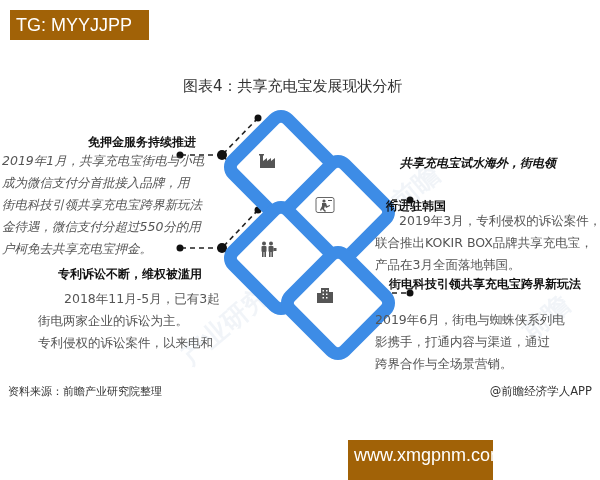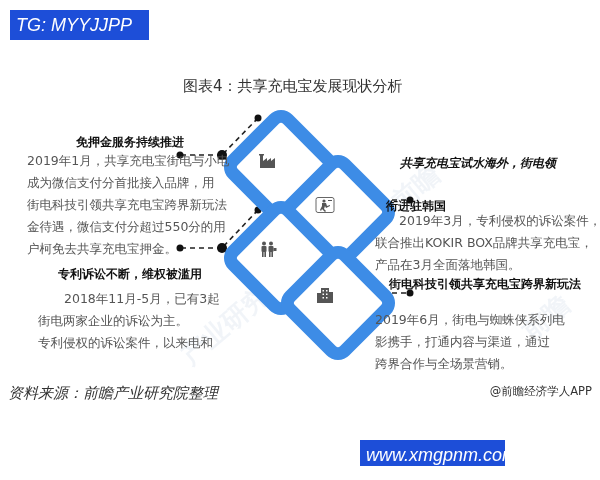--- a/index.html
+++ b/index.html
@@ -1,24 +1,24 @@
 <!DOCTYPE html>
 <html><head>
   <meta charset="utf-8">
   <style>
     html, body { margin:0; padding:0; }
     body { width:600px; height:480px; background:#ffffff; position:relative; overflow:hidden; font-family:"DejaVu Sans", sans-serif; color:#555; }
-    .tag { position:absolute; background:#1d4ed8; color:#ffffff; font-family:"Liberation Sans", sans-serif;font-style:italic; }
+    .tag { position:absolute; background:#a16207; color:#ffffff; font-family:"Liberation Sans", sans-serif; }
     .tag-top { left:10px; top:10px; width:139px; height:30px; line-height:30px; font-size:18px; padding-left:6px; box-sizing:border-box; }
-    .tag-bottom { left:360px; top:440px; width:145px; height:26px; line-height:30px; font-size:18px; padding-left:6px; box-sizing:border-box; }
+    .tag-bottom { left:348px; top:440px; width:145px; height:40px; line-height:30px; font-size:18px; padding-left:6px; box-sizing:border-box; }
     .title { position:absolute; left:183px; top:77px; font-size:15px; color:#333; white-space:nowrap; }
     .heading { position:absolute; font-size:12px; font-weight:bold; color:#111; white-space:nowrap; }
     .body { position:absolute; font-size:12.5px; line-height:22px; color:#555; }
     .body p { margin:0; white-space:nowrap; }
-    .footer-left { position:absolute; left:8px; top:384px; font-size:15px; font-style:italic; color:#333; }
+    .footer-left { position:absolute; left:8px; top:384px; font-size:11px; color:#333; }
     .footer-right { position:absolute; right:8px; top:384px; font-size:11.5px; color:#333; }
     .diagram { position:absolute; left:0; top:0; width:600px; height:480px; }
     .diamond { position:absolute; width:64px; height:64px; border:13px solid #3d8ce6; border-radius:16px; background:#ffffff; transform:rotate(45deg); box-sizing:content-box; }
     .icon { position:absolute; width:20px; height:16px; }
     .watermark { position:absolute; color:#e8eef5; font-size:26px; font-weight:bold; transform:rotate(-40deg); opacity:0.6; white-space:nowrap; }
   </style>
 </head>
 <body>
 
 <div class="tag tag-top">TG: MYYJJPP</div>
@@ -107,22 +107,22 @@
   <g fill="#fff">
       <rect x="7.5" y="3" width="1.5" height="1.5"></rect>
       <rect x="11" y="3" width="1.5" height="1.5"></rect>
       <rect x="7.5" y="6.5" width="1.5" height="1.5"></rect>
       <rect x="11" y="6.5" width="1.5" height="1.5"></rect>
       <rect x="7.5" y="10" width="1.5" height="1.5"></rect>
       <rect x="11" y="10" width="1.5" height="1.5"></rect>
     </g>
 </svg>
 
-<div class="heading" style="left:76px;top:134px;font-family:Liberation Serif, serif;">免押金服务持续推进</div>
-<div class="body" style="left:27px;top:150px;">
+<div class="heading" style="left:88px;top:134px;font-family:Liberation Serif, serif;">免押金服务持续推进</div>
+<div class="body" style="left:2px;top:150px;font-style:italic;">
   <p>2019年1月，共享充电宝街电与小电</p>
   <p>成为微信支付分首批接入品牌，用</p>
   <p>街电科技引领共享充电宝跨界新玩法</p>
   <p>金待遇，微信支付分超过550分的用</p>
   <p>户柯免去共享充电宝押金。</p>
 </div>
 
 <div class="heading" style="left:400px;top:155px;font-style:italic;">共享充电宝试水海外，街电领</div>
 <div class="heading" style="left:386px;top:180px;margin-top:18px;">衔进驻韩国</div>
 <div class="body" style="left:375px;top:210px;">

